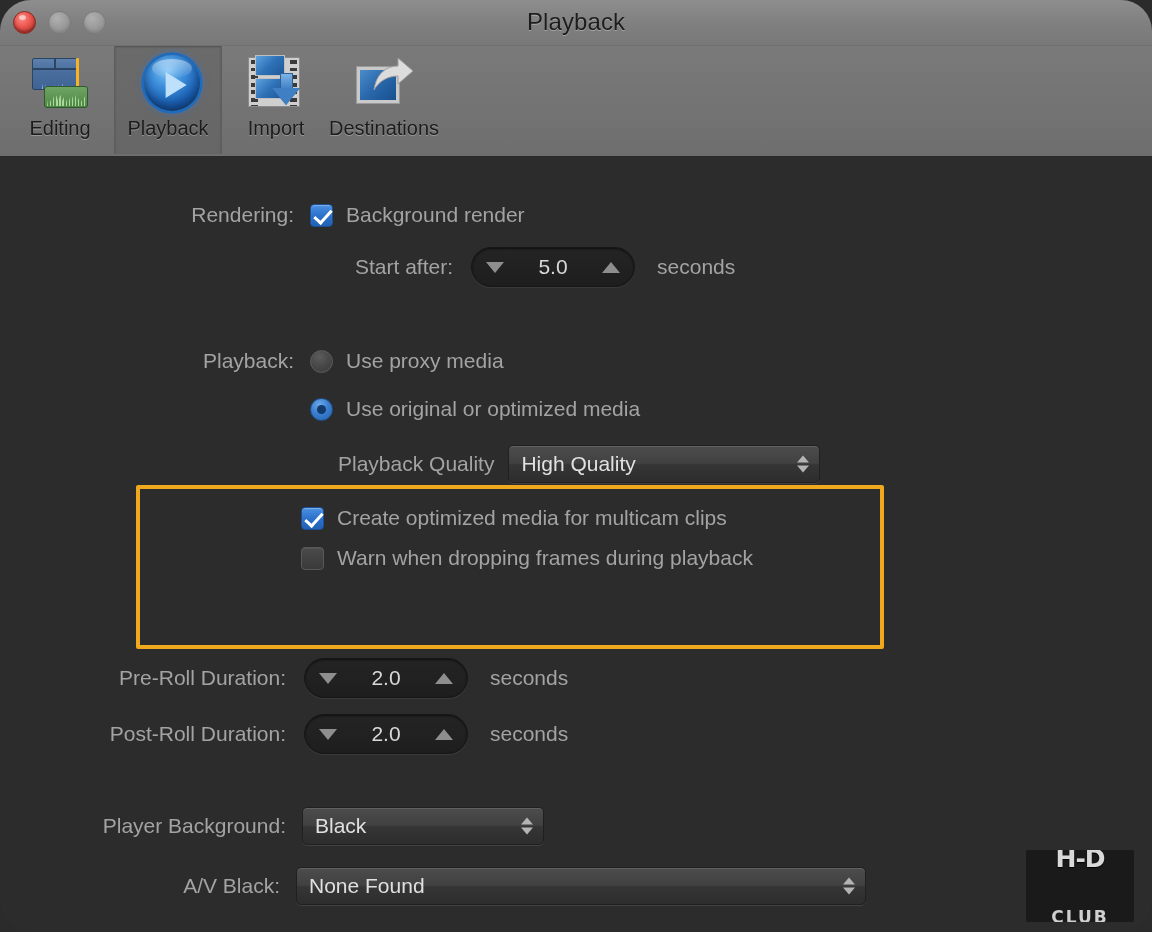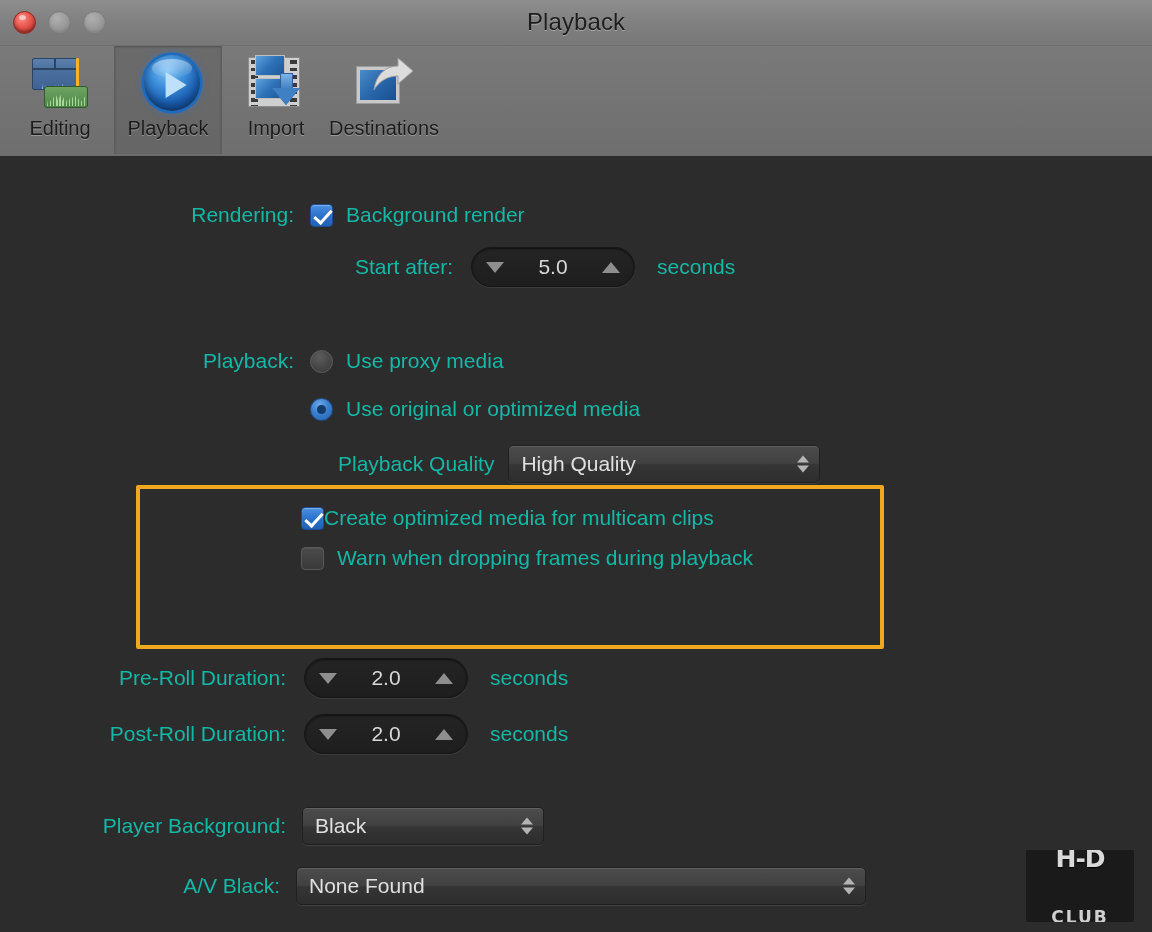--- a/index.html
+++ b/index.html
@@ -14,20 +14,21 @@
     overflow: hidden;
     -webkit-font-smoothing: antialiased;
   }
 
   .window {
     position: relative;
     width: 1152px;
     height: 932px;
     background: #2c2c2c;
     overflow: hidden;
+    border-radius: 31px;
   }
 
   
   .titlebar {
     position: relative;
     height: 45px;
     background: linear-gradient(to bottom, #8e8e8e 0%, #808080 50%, #787878 100%);
     border-bottom: 1px solid #6f6f6f;
   }
   .traffic-lights {
@@ -284,21 +285,21 @@
   }
 
   .row {
     position: absolute;
     display: flex;
     align-items: center;
   }
 
   .lbl {
     font-size: 21px;
-    color: #14b8a6;
+    color: #a3a3a3;
     white-space: nowrap;
   }
   .lbl-right {
     text-align: right;
   }
 
   
   .checkbox {
     width: 23px; height: 23px;
     border-radius: 4px;
@@ -594,21 +595,21 @@
         <div class="pv">High Quality</div>
         <div class="dual-arrows">
           <div class="u"></div>
             <div class="d"></div>
         </div>
       </div>
     </div>
 
     <div class="row" style="left:301px; top:349px;">
       <div class="checkbox on"></div>
-      <div class="lbl" style="">Create optimized media for multicam clips</div>
+      <div class="lbl" style="margin-left:13px;">Create optimized media for multicam clips</div>
     </div>
 
     <div class="row" style="left:301px; top:389px;">
       <div class="checkbox off"></div>
       <div class="lbl" style="margin-left:13px;">Warn when dropping frames during playback</div>
     </div>
 
 
     <div class="row" style="left:56px; top:501px;">
       <div class="lbl lbl-right" style="width:230px;">Pre-Roll Duration:</div>

